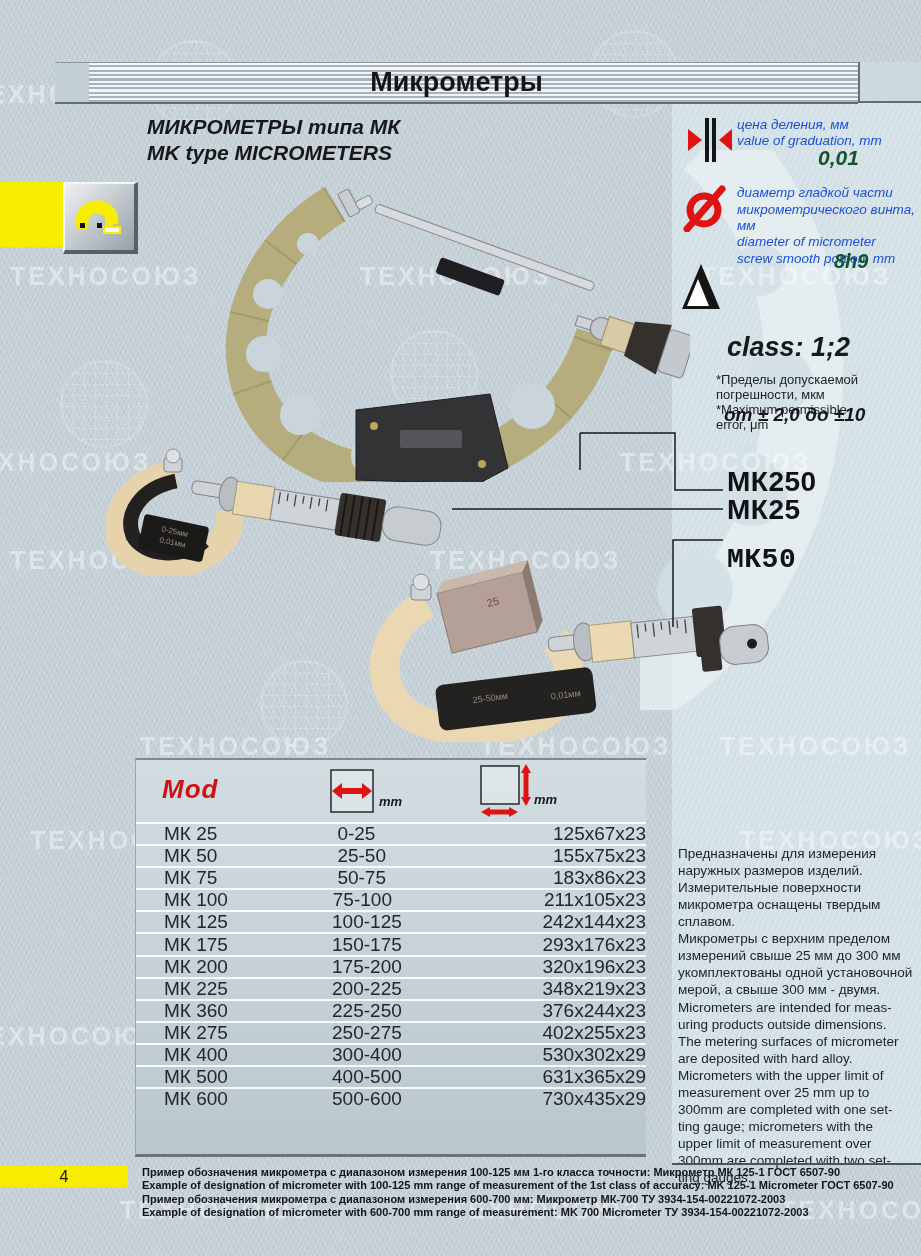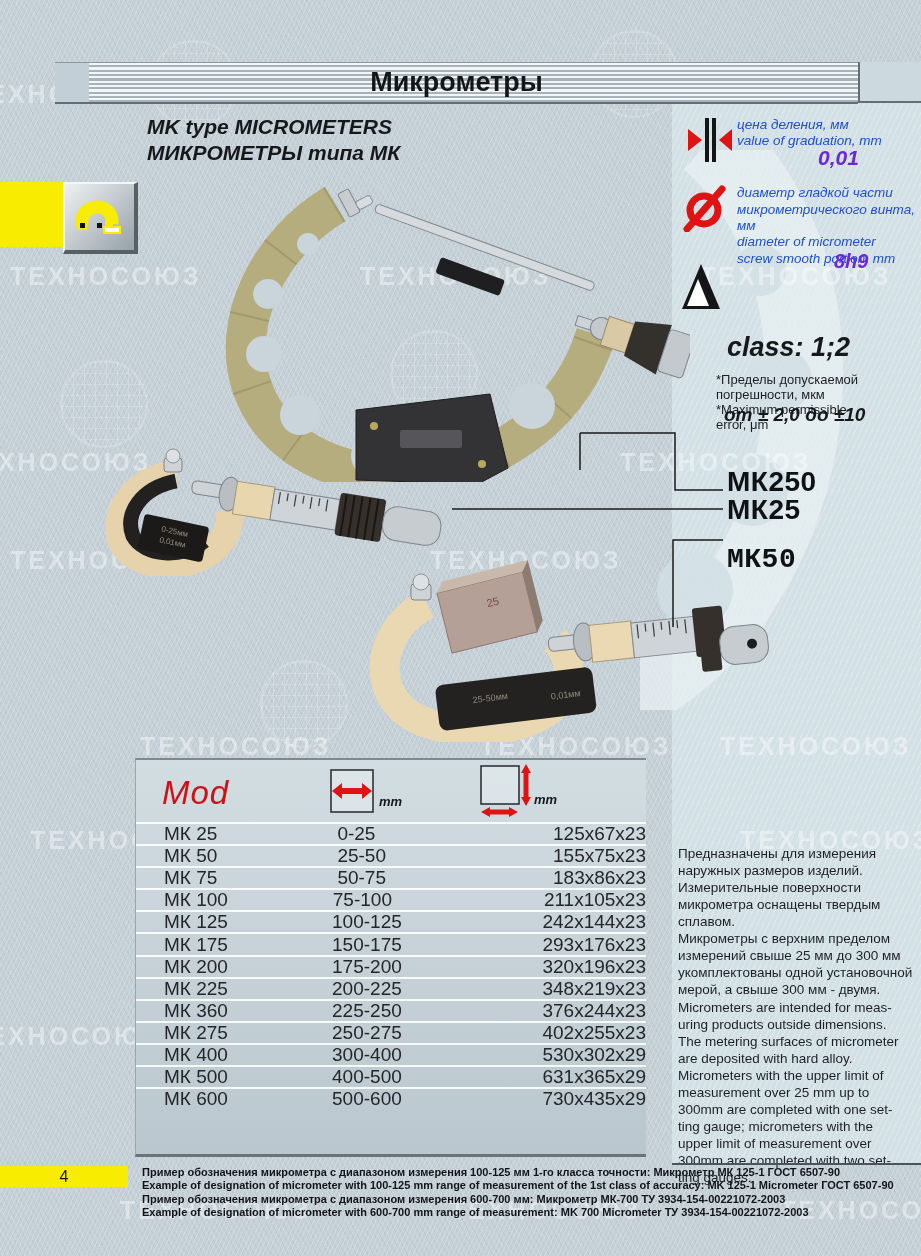--- a/index.html
+++ b/index.html
@@ -42,38 +42,38 @@
 
   
   .brand-bar{left:0;top:182px;width:63px;height:65px;background:#f8ec00;z-index:3;}
   .brand-box{left:63px;top:182px;width:69px;height:66px;z-index:3;
       background:linear-gradient(135deg,#eef1f3,#97a1a8);
       border-top:2px solid #f4f7f8;border-left:2px solid #f4f7f8;
       border-right:4px solid #566067;border-bottom:4px solid #566067;}
 
   
   .spec-label{font-style:italic;font-size:13.5px;line-height:16.5px;color:#1d4ed8;white-space:pre-line;}
-  .spec-value{font-weight:bold;font-style:italic;color:#6d28d9;}
+  .spec-value{font-weight:bold;font-style:italic;color:#14532d;}
   .class-label{left:727px;top:332px;font-size:27px;font-weight:bold;font-style:italic;z-index:4;}
   .err-note{left:716px;top:372px;z-index:4;font-size:13px;line-height:15px;color:#1c1e22;white-space:pre-line;}
   .err-val{left:724px;top:404px;z-index:4;font-size:19px;font-weight:bold;font-style:italic;}
   .model-lb{left:727px;z-index:4;font-size:28px;font-weight:bold;letter-spacing:.5px;color:#101113;}
 
   
   .photo{z-index:2;}
   .leaders{left:0;top:0;z-index:3;}
 
   
   .dtable{left:135px;top:758px;width:510px;height:394px;z-index:3;
       background:linear-gradient(180deg,#d2dde2,#bac7ce);
       border-top:2px solid #7d8890;border-bottom:3px solid #68737b;
       border-left:1px solid #9aa5ac;}
   .thead{position:relative;height:62px;}
-  .mod-h{position:absolute;left:26px;top:14px;color:#cf1113;font-size:33px;
-      font-weight:normal;font-style:italic;letter-spacing:1px;}
+  .mod-h{position:absolute;left:26px;top:14px;color:#cf1113;font-size:26px;
+      font-weight:bold;font-style:italic;letter-spacing:1px;}
   .hicon1{position:absolute;left:192px;top:4px;}
   .hmm1{position:absolute;left:243px;top:34px;font-size:13px;font-weight:bold;font-style:italic;}
   .hicon2{position:absolute;left:342px;top:2px;}
   .hmm2{position:absolute;left:398px;top:32px;font-size:13px;font-weight:bold;font-style:italic;}
   .trow{display:flex;height:20.1px;align-items:center;border-top:2px solid rgba(255,255,255,.9);
       font-size:19px;color:#24262a;gap:20px;}
   .c-model{width:190px;padding-left:28px;box-sizing:border-box;}
   .c-range{width:158px;}
   .c-dims{flex:1;margin-left:46px;}
 
@@ -134,22 +134,22 @@
 <span class="wm" style="left:450px;top:1196px;">ТЕХНОСОЮЗ</span>
 <span class="wm" style="left:780px;top:1196px;">ТЕХНОСОЮЗ</span>
 
 <div class="abs title-bar">
   <div class="title-cap"></div>
   <div class="title-text">Микрометры</div>
 </div>
 <div class="abs title-side"></div>
 
 <div class="abs heading">
+  <div>МИКРОМЕТРЫ типа МК</div>
   <div>MK type MICROMETERS</div>
-  <div>МИКРОМЕТРЫ типа МК</div>
 </div>
 
 <div class="abs brand-bar"></div>
 <div class="abs brand-box">
   <svg width="63" height="60" viewBox="0 0 63 60">
     <path d="M 17,42 C 13,18 49,16 47,40" fill="none" stroke="#f8ec00" stroke-width="13"></path>
     <rect x="12" y="38" width="10" height="8" fill="#f8ec00"></rect>
     <rect x="40" y="36" width="8" height="8" fill="#f8ec00"></rect>
     <rect x="15" y="39" width="5" height="5" fill="#111"></rect>
     <rect x="32" y="39" width="5" height="5" fill="#111"></rect>

